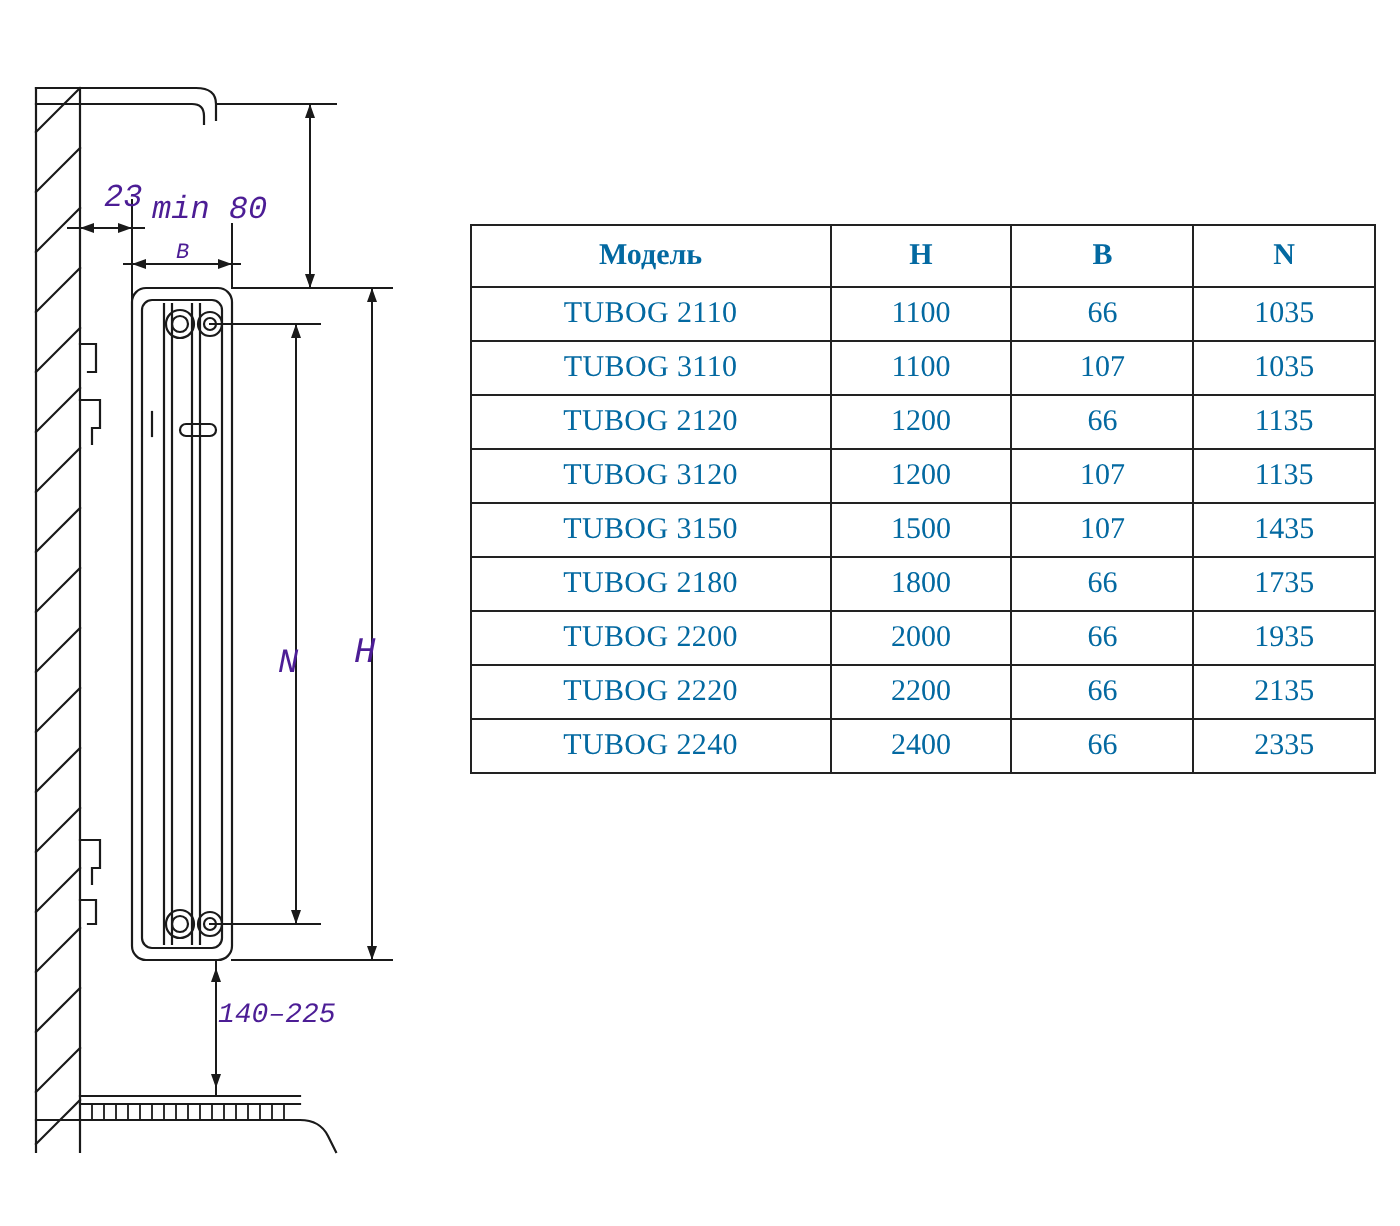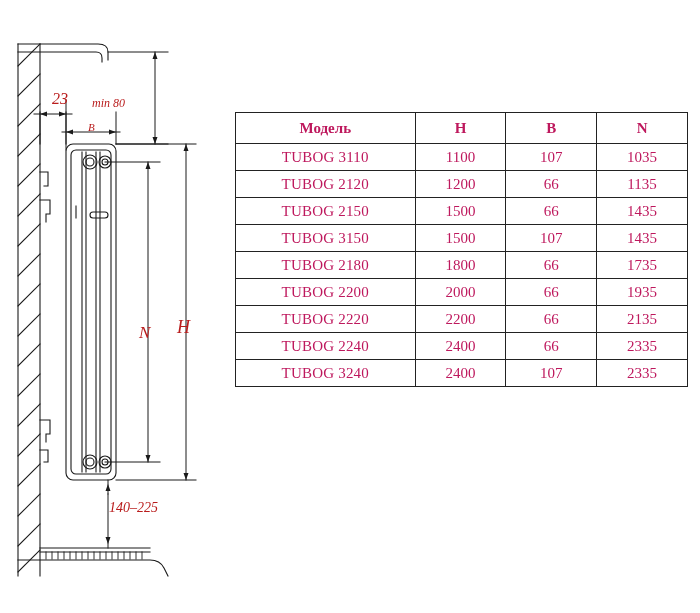--- a/index.html
+++ b/index.html
@@ -26,27 +26,27 @@
   #drawing {
     position: absolute;
     left: 0; top: 0;
     width: 240px;
     height: 613px;
   }
   #drawing svg { display: block; }
 
   .dim-label {
     position: absolute;
-    font-family: Liberation Serif, serif;
+    font-family: Liberation Mono, monospace;
     font-style: italic;
-    color: #b91c1c;
+    color: #4c1d95;
     white-space: nowrap;
   }
   .lbl-23      { left: 52px;  top: 90px;  font-size: 16px; }
-  .lbl-min80   { left: 92px;  top: 96px;  font-size: 12px; }
+  .lbl-min80   { left: 76px;  top: 96px;  font-size: 16px; }
   .lbl-b       { left: 88px;  top: 121px; font-size: 11px; }
   .lbl-N       { left: 139px; top: 323px; font-size: 17px; }
   .lbl-H       { left: 177px; top: 317px; font-size: 18px; }
   .lbl-140225  { left: 109px; top: 500px; font-size: 14px; }
 
   
   #spec-table {
     position: absolute;
     left: 235px;
     top: 112px;
@@ -55,21 +55,21 @@
     font-family: "Liberation Serif", serif;
     font-size: 15px;
     background: #fff;
   }
   #spec-table th,
   #spec-table td {
     border: 1px solid #222;
     text-align: center;
     height: 26px;
     padding: 0 4px;
-    color: #be185d;
+    color: #0369a1;
     line-height: 26px;
   }
   #spec-table th {
     font-weight: bold;
     font-size: 15px;
     height: 30px;
     line-height: 30px;
   }
   #spec-table col.c-model { width: 180px; }
   #spec-table col.c-h     { width: 91px; }
@@ -239,36 +239,42 @@
     <thead>
       <tr>
         <th>Модель</th>
         <th>H</th>
         <th>B</th>
         <th>N</th>
       </tr>
     </thead>
     <tbody>
       <tr>
+        <td class="model">TUBOG 2110</td>
+        <td>1100</td>
+        <td>66</td>
+        <td>1035</td>
+      </tr>
+      <tr>
         <td class="model">TUBOG 3110</td>
         <td>1100</td>
         <td>107</td>
         <td>1035</td>
       </tr>
       <tr>
         <td class="model">TUBOG 2120</td>
         <td>1200</td>
         <td>66</td>
         <td>1135</td>
       </tr>
       <tr>
-        <td class="model">TUBOG 2150</td>
-        <td>1500</td>
-        <td>66</td>
-        <td>1435</td>
+        <td class="model">TUBOG 3120</td>
+        <td>1200</td>
+        <td>107</td>
+        <td>1135</td>
       </tr>
       <tr>
         <td class="model">TUBOG 3150</td>
         <td>1500</td>
         <td>107</td>
         <td>1435</td>
       </tr>
       <tr>
         <td class="model">TUBOG 2180</td>
         <td>1800</td>
@@ -286,22 +292,16 @@
         <td>2200</td>
         <td>66</td>
         <td>2135</td>
       </tr>
       <tr>
         <td class="model">TUBOG 2240</td>
         <td>2400</td>
         <td>66</td>
         <td>2335</td>
       </tr>
-      <tr>
-        <td class="model">TUBOG 3240</td>
-        <td>2400</td>
-        <td>107</td>
-        <td>2335</td>
-      </tr>
     </tbody>
   </table>
 
 </div>
 
 </body></html>

